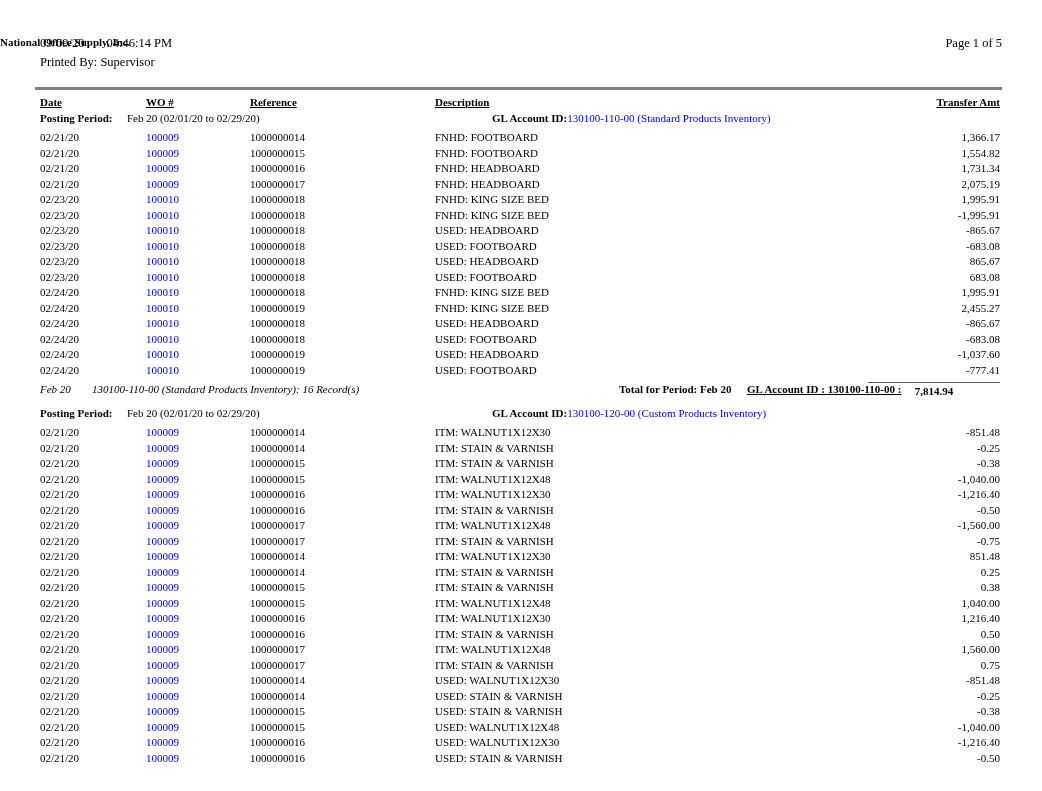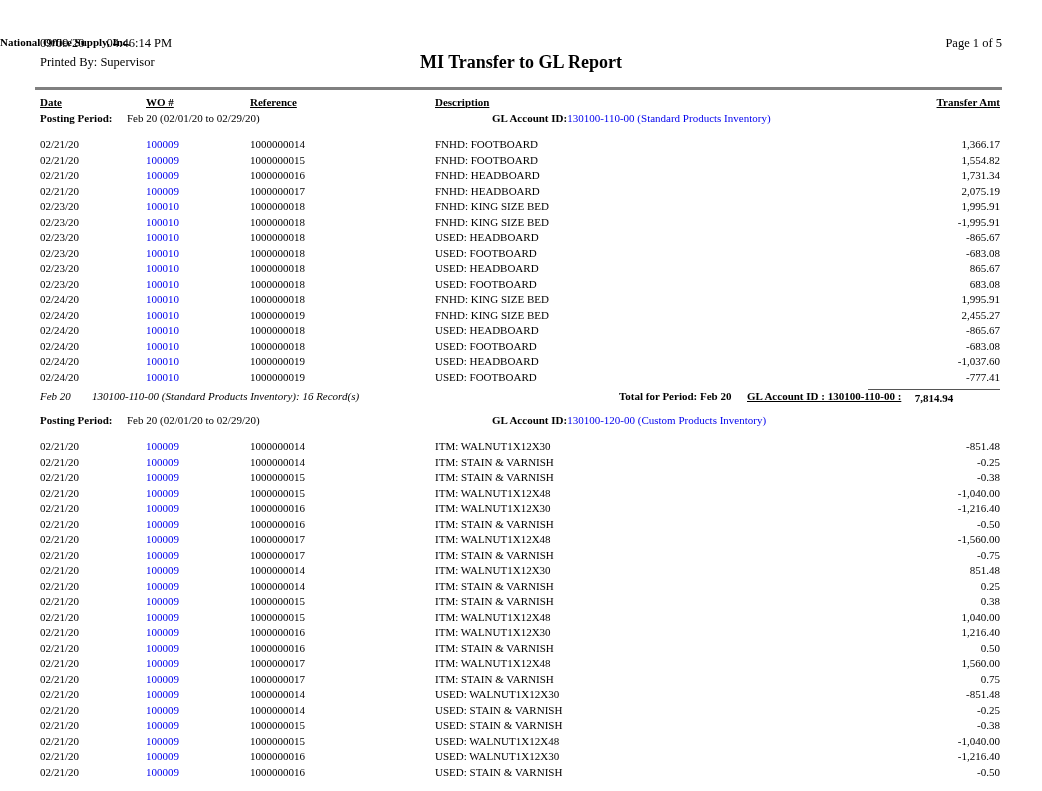--- a/index.html
+++ b/index.html
@@ -26,21 +26,21 @@
   .c-amt{position:absolute;right:42px;text-align:right;}
   .colh{font-weight:bold;text-decoration:underline;text-align:right;}
   .col-headers{margin-top:6px;}
   .link{color:#0000EE;text-decoration:none;cursor:pointer;}
   
   .pp-label{position:absolute;left:40px;font-weight:bold;}
   .pp-value{position:absolute;left:127px;}
   .gl{position:absolute;left:492px;white-space:nowrap;}
   .gl-label{font-weight:bold;}
   
-  .rows{margin-top:9px;}
+  .rows{margin-top:2px;}
   
   .summary-line{position:relative;height:20px;font-size:11px;margin-top:3px;padding-top:2px;}
   .sum-period{position:absolute;left:40px;font-style:italic;}
   .sum-desc{position:absolute;left:92px;font-style:italic;}
   .sum-total-label{position:absolute;left:619px;font-weight:bold;}
   .sum-acct{position:absolute;left:747px;font-weight:bold;text-decoration:underline;}
   .sum-amt{position:absolute;right:42px;top:1px;font-weight:bold;width:132px;text-align:center;
            border-top:1.5px solid #555;padding-top:2px;}
   .section + .section .posting-line{margin-top:4px;}
 </style>
@@ -48,21 +48,20 @@
 <body>
 
 <div class="page">
 
   <div class="report-header">
     <div class="hl1">
       <span>09/09/20</span><span class="gap"></span><span>04:46:14 PM</span>
     </div>
     <div class="hl2">Printed By: Supervisor</div>
     <div class="company">National Office Supply, Inc.</div>
-    <div class="title">MI Transfer to GL Report</div>
     <div class="pageno">Page 1 of 5</div>
   </div>
 
   <div class="rule"></div>
 
   <div class="line col-headers">
     <span class="c-date colh">Date</span>
     <span class="c-wo colh">WO #</span>
     <span class="c-ref colh">Reference</span>
     <span class="c-desc colh">Description</span>

